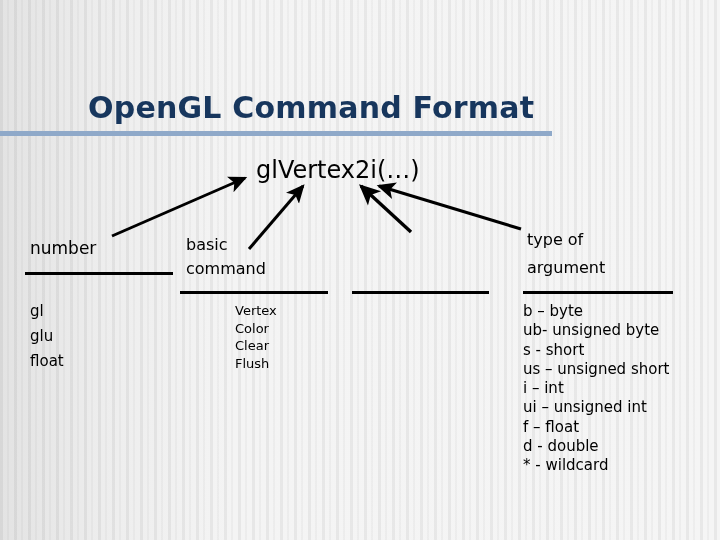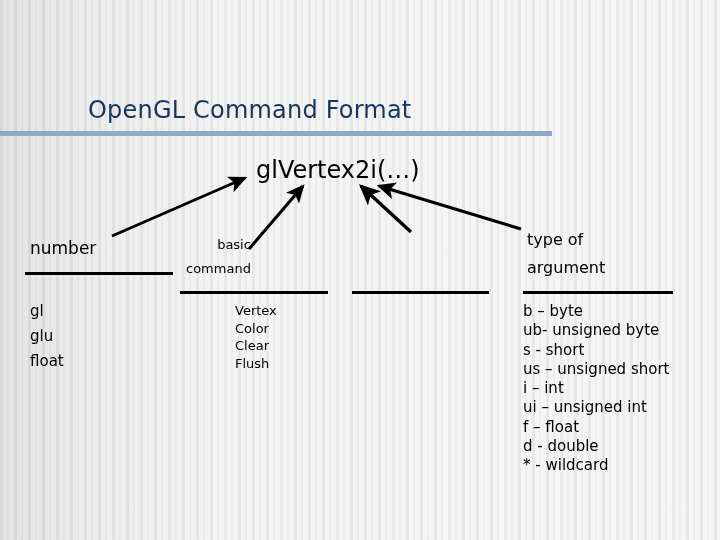--- a/index.html
+++ b/index.html
@@ -32,23 +32,23 @@
         rgba(0,0,0,0.000) 14px
       ),
       linear-gradient(to right, #e3e3e3 0%, #ededed 14%, #f4f4f4 32%, #f5f5f5 100%);
     overflow: hidden;
   }
 
   
   #title {
     position: absolute;
     left: 88px;
-    top: 96px;
-    font-size: 24px;
-    font-weight: normal;
+    top: 90px;
+    font-size: 30px;
+    font-weight: bold;
     color: #17365d;
     letter-spacing: 0.2px;
     white-space: nowrap;
   }
 
   #title-rule {
     position: absolute;
     left: 0px;
     top: 131px;
     width: 552px;
@@ -99,21 +99,21 @@
   }
 
   
   #col-library       { left: 30px;  top: 238px; }
   #col-library .col-head { font-size: 17px; }
   #rule-library      { left: 25px;  top: 272px; width: 148px; }
   #body-library      { left: 30px;  top: 299px; font-size: 15px; line-height: 25px; }
 
   
   #col-command       { left: 186px; top: 233px; }
-  #col-command .col-head { font-size: 13px; line-height: 24px; text-align: right; }
+  #col-command .col-head { font-size: 16px; line-height: 24px; }
   #rule-command      { left: 180px; top: 291px; width: 148px; }
   #body-command      { left: 187px; top: 302px; font-size: 13px; line-height: 17.5px; margin-left: 48px; }
 
   
   #col-arguments     { left: 357px; top: 233px; }
   #col-arguments .col-head { font-size: 15px; line-height: 24px; }
   #rule-arguments    { left: 352px; top: 291px; width: 137px; }
   #body-arguments    { left: 357px; top: 302px; font-size: 13px; line-height: 17.5px; }
 
   

